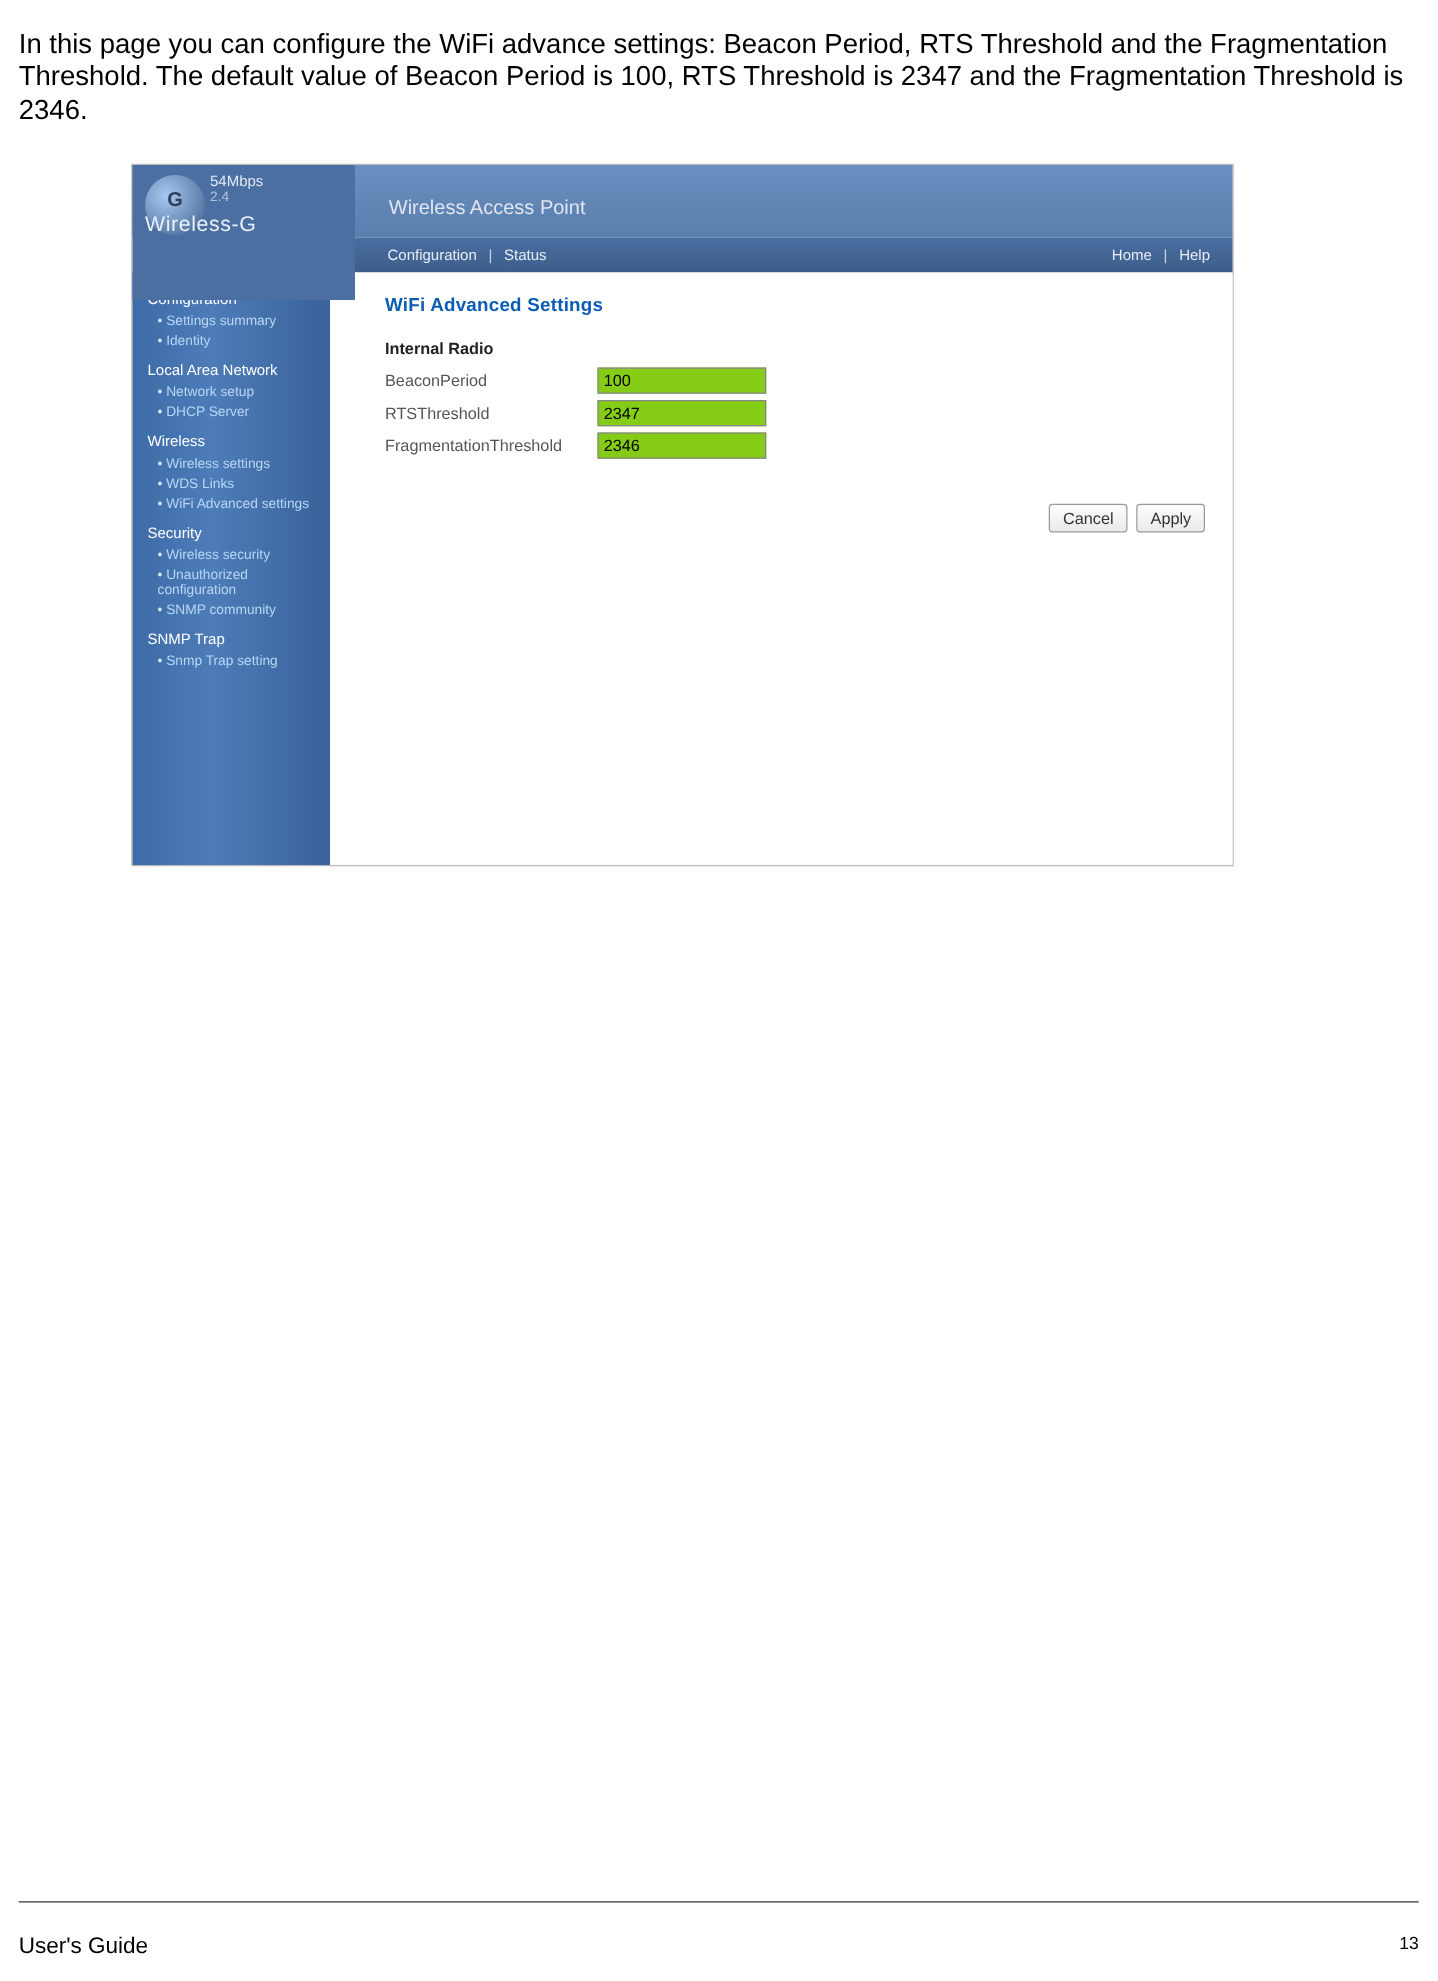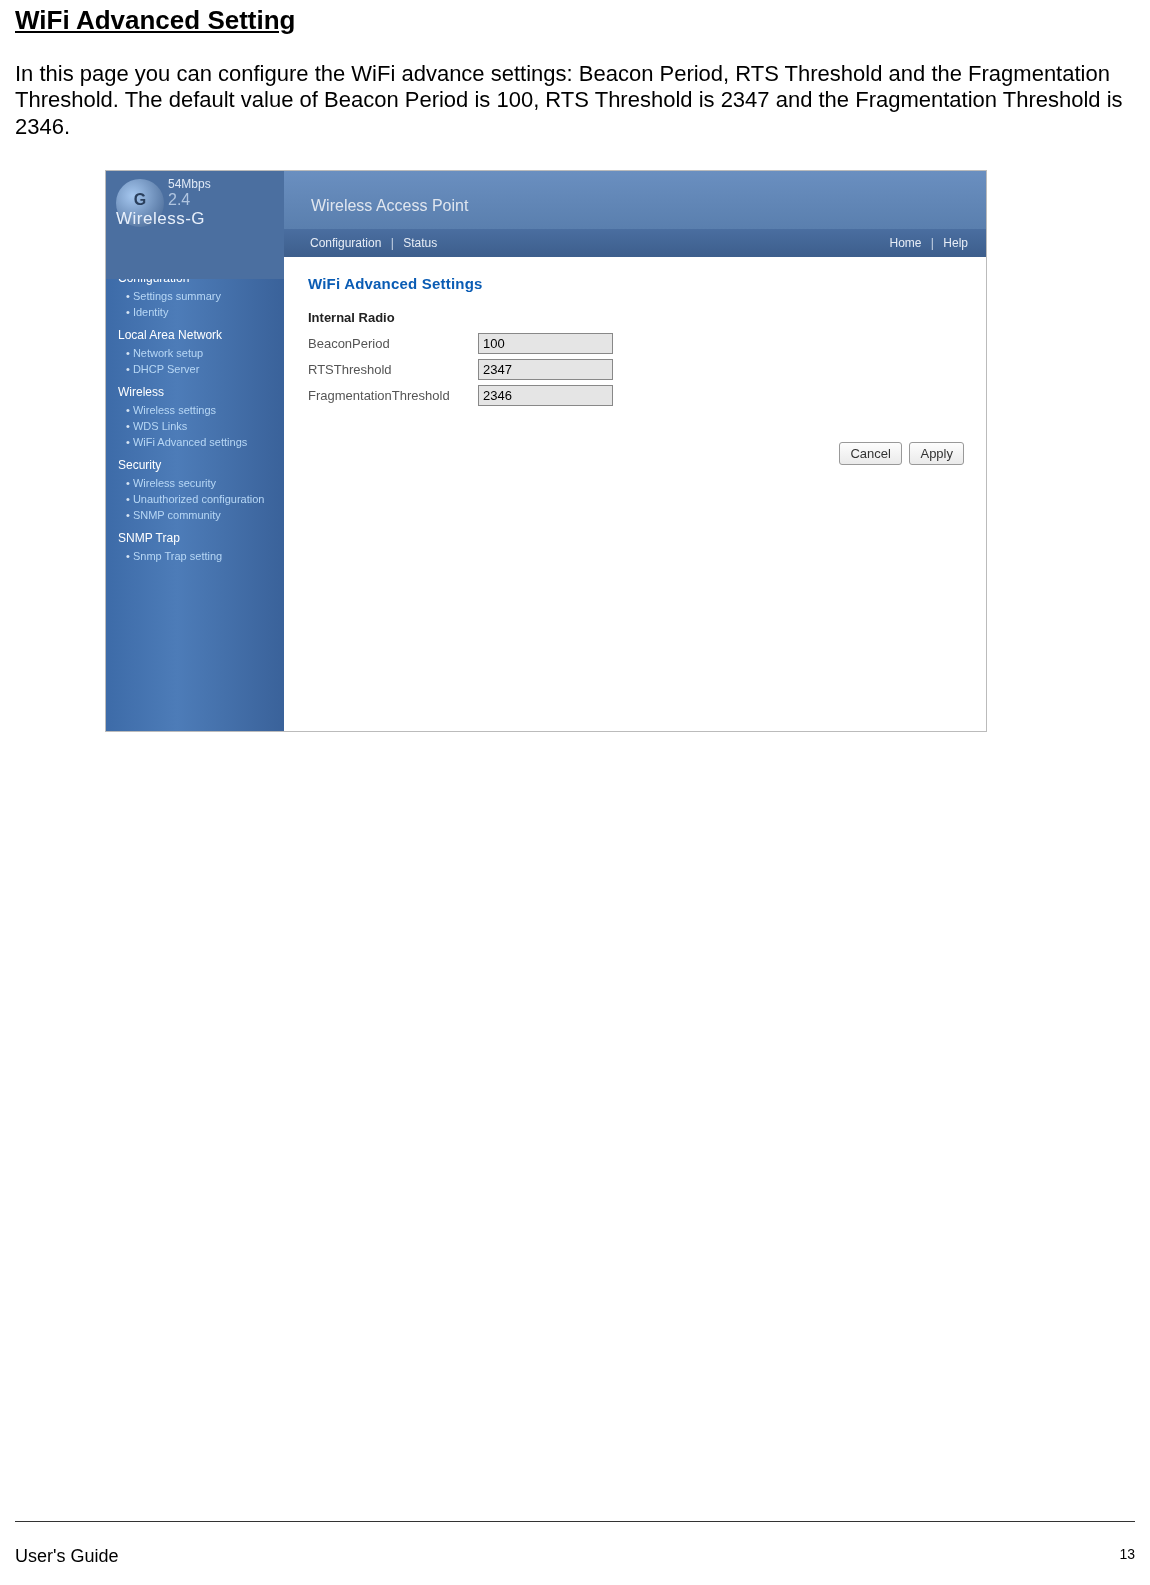--- a/index.html
+++ b/index.html
@@ -66,21 +66,21 @@
       position: absolute;
       top: 6px;
       left: 62px;
       font-size: 12px;
       color: #dfe9f6;
     }
     .logo-sub {
       position: absolute;
       top: 20px;
       left: 62px;
-      font-size: 16px;
+      font-size: 11px;
       color: #b0c5e0;
     }
     .logo-term {
       position: absolute;
       top: 38px;
       left: 10px;
       font-size: 17px;
       color: #e8f0fb;
       letter-spacing: 0.5px;
     }
@@ -110,21 +110,21 @@
     }
     .nav-right {
       position: absolute;
       right: 18px;
       top: 7px;
     }
     .sidebar {
       position: absolute;
       left: 0;
       top: 86px;
-      width: 178px;
+      width: 158px;
       bottom: 0;
       background: linear-gradient(90deg, #3d6ba8 0%, #4d7cb8 40%, #3a629a 100%);
       color: #e8eef7;
       font-size: 12px;
       padding: 6px 0;
     }
     .sb-section {
       font-weight: normal;
       color: #fff;
       padding: 8px 12px 3px 12px;
@@ -171,21 +171,21 @@
     }
     .form-label {
       width: 170px;
       color: #555;
       font-size: 13px;
     }
     .form-input {
       width: 135px;
       height: 21px;
       border: 1px solid #888;
-      background: #e5e5e5;
+      background: #84cc16;
       font-size: 13px;
       padding: 1px 4px;
       box-sizing: border-box;
     }
     .button-row {
       position: absolute;
       right: 22px;
       top: 185px;
     }
     .btn {
@@ -212,21 +212,20 @@
     }
     .page-num {
       font-size: 14px;
       align-self: flex-start;
     }
   </style>
 </head>
 <body>
 
 <div class="page">
-  <h1 class="doc-title">WiFi Advanced Setting</h1>
   <p class="doc-desc">In this page you can configure the WiFi advance settings: Beacon Period, RTS Threshold and the Fragmentation Threshold. The default value of Beacon Period is 100, RTS Threshold is 2347 and the Fragmentation Threshold is 2346.</p>
 
   <div class="screenshot">
 
     <div class="ap-header">
       <div class="logo-area">
         <div class="logo-badge">G</div>
         <div class="logo-top">54Mbps</div>
         <div class="logo-sub">2.4</div>
         <div class="logo-term">Wireless-G</div>

